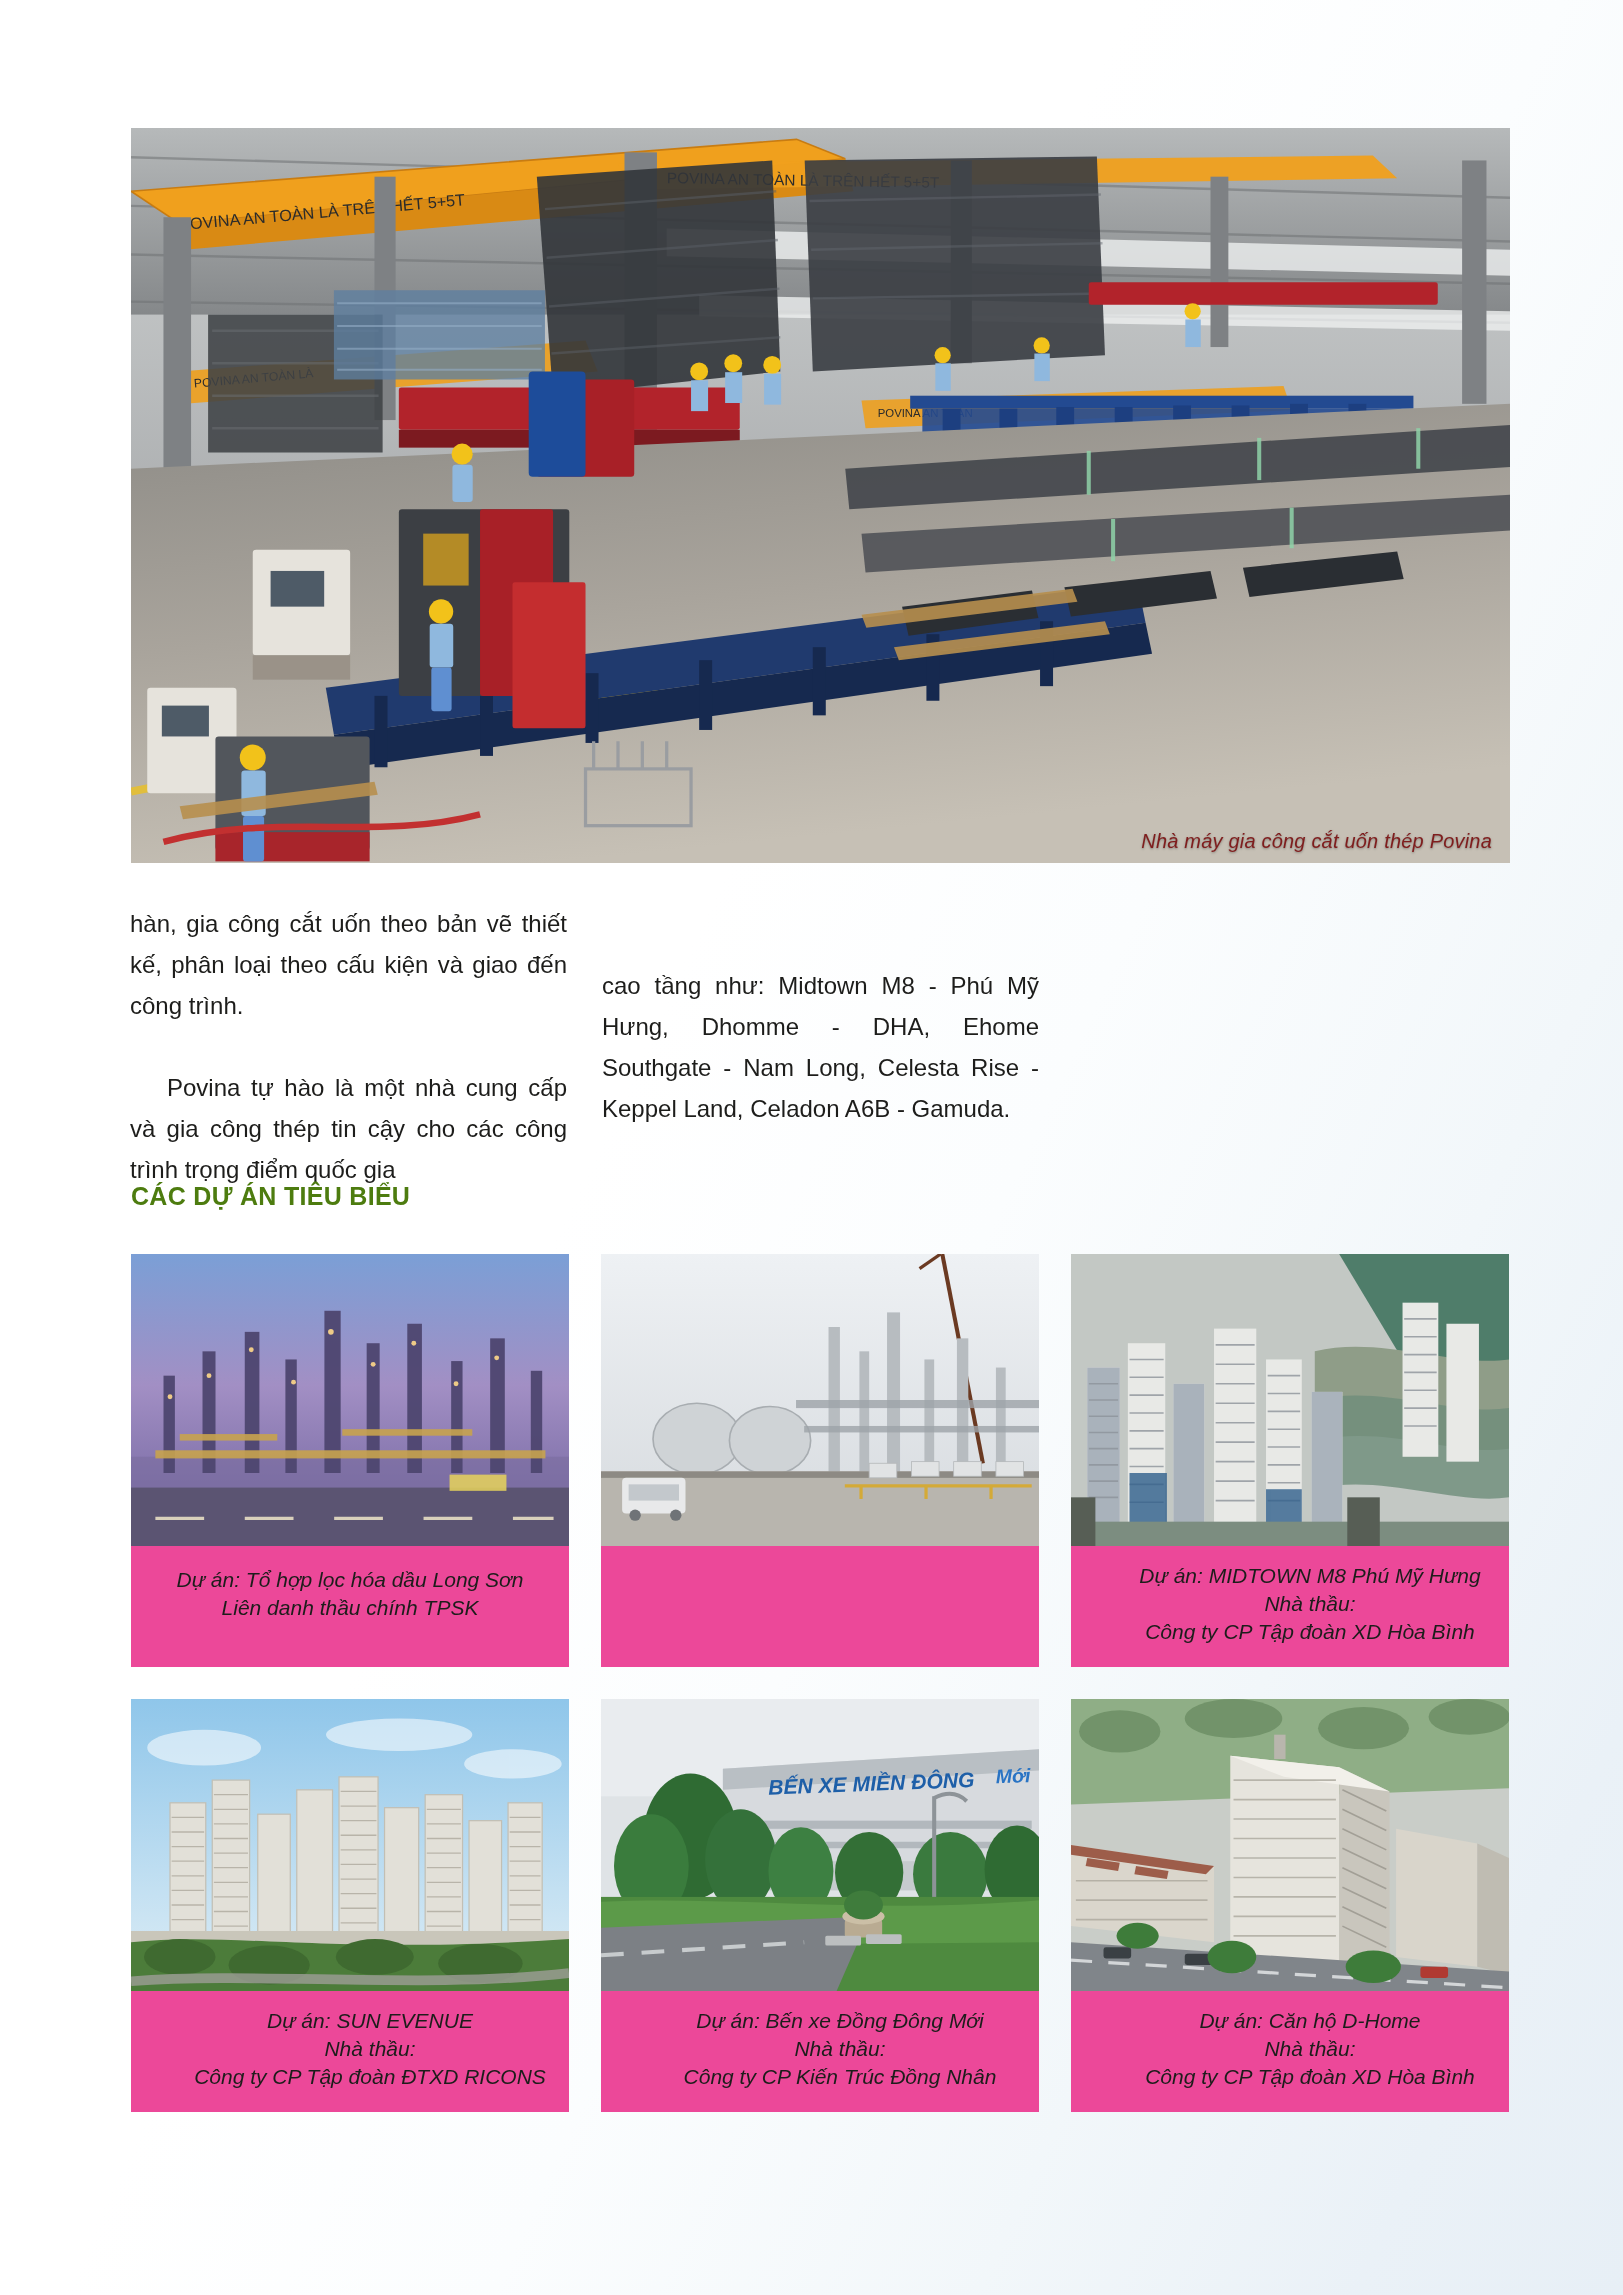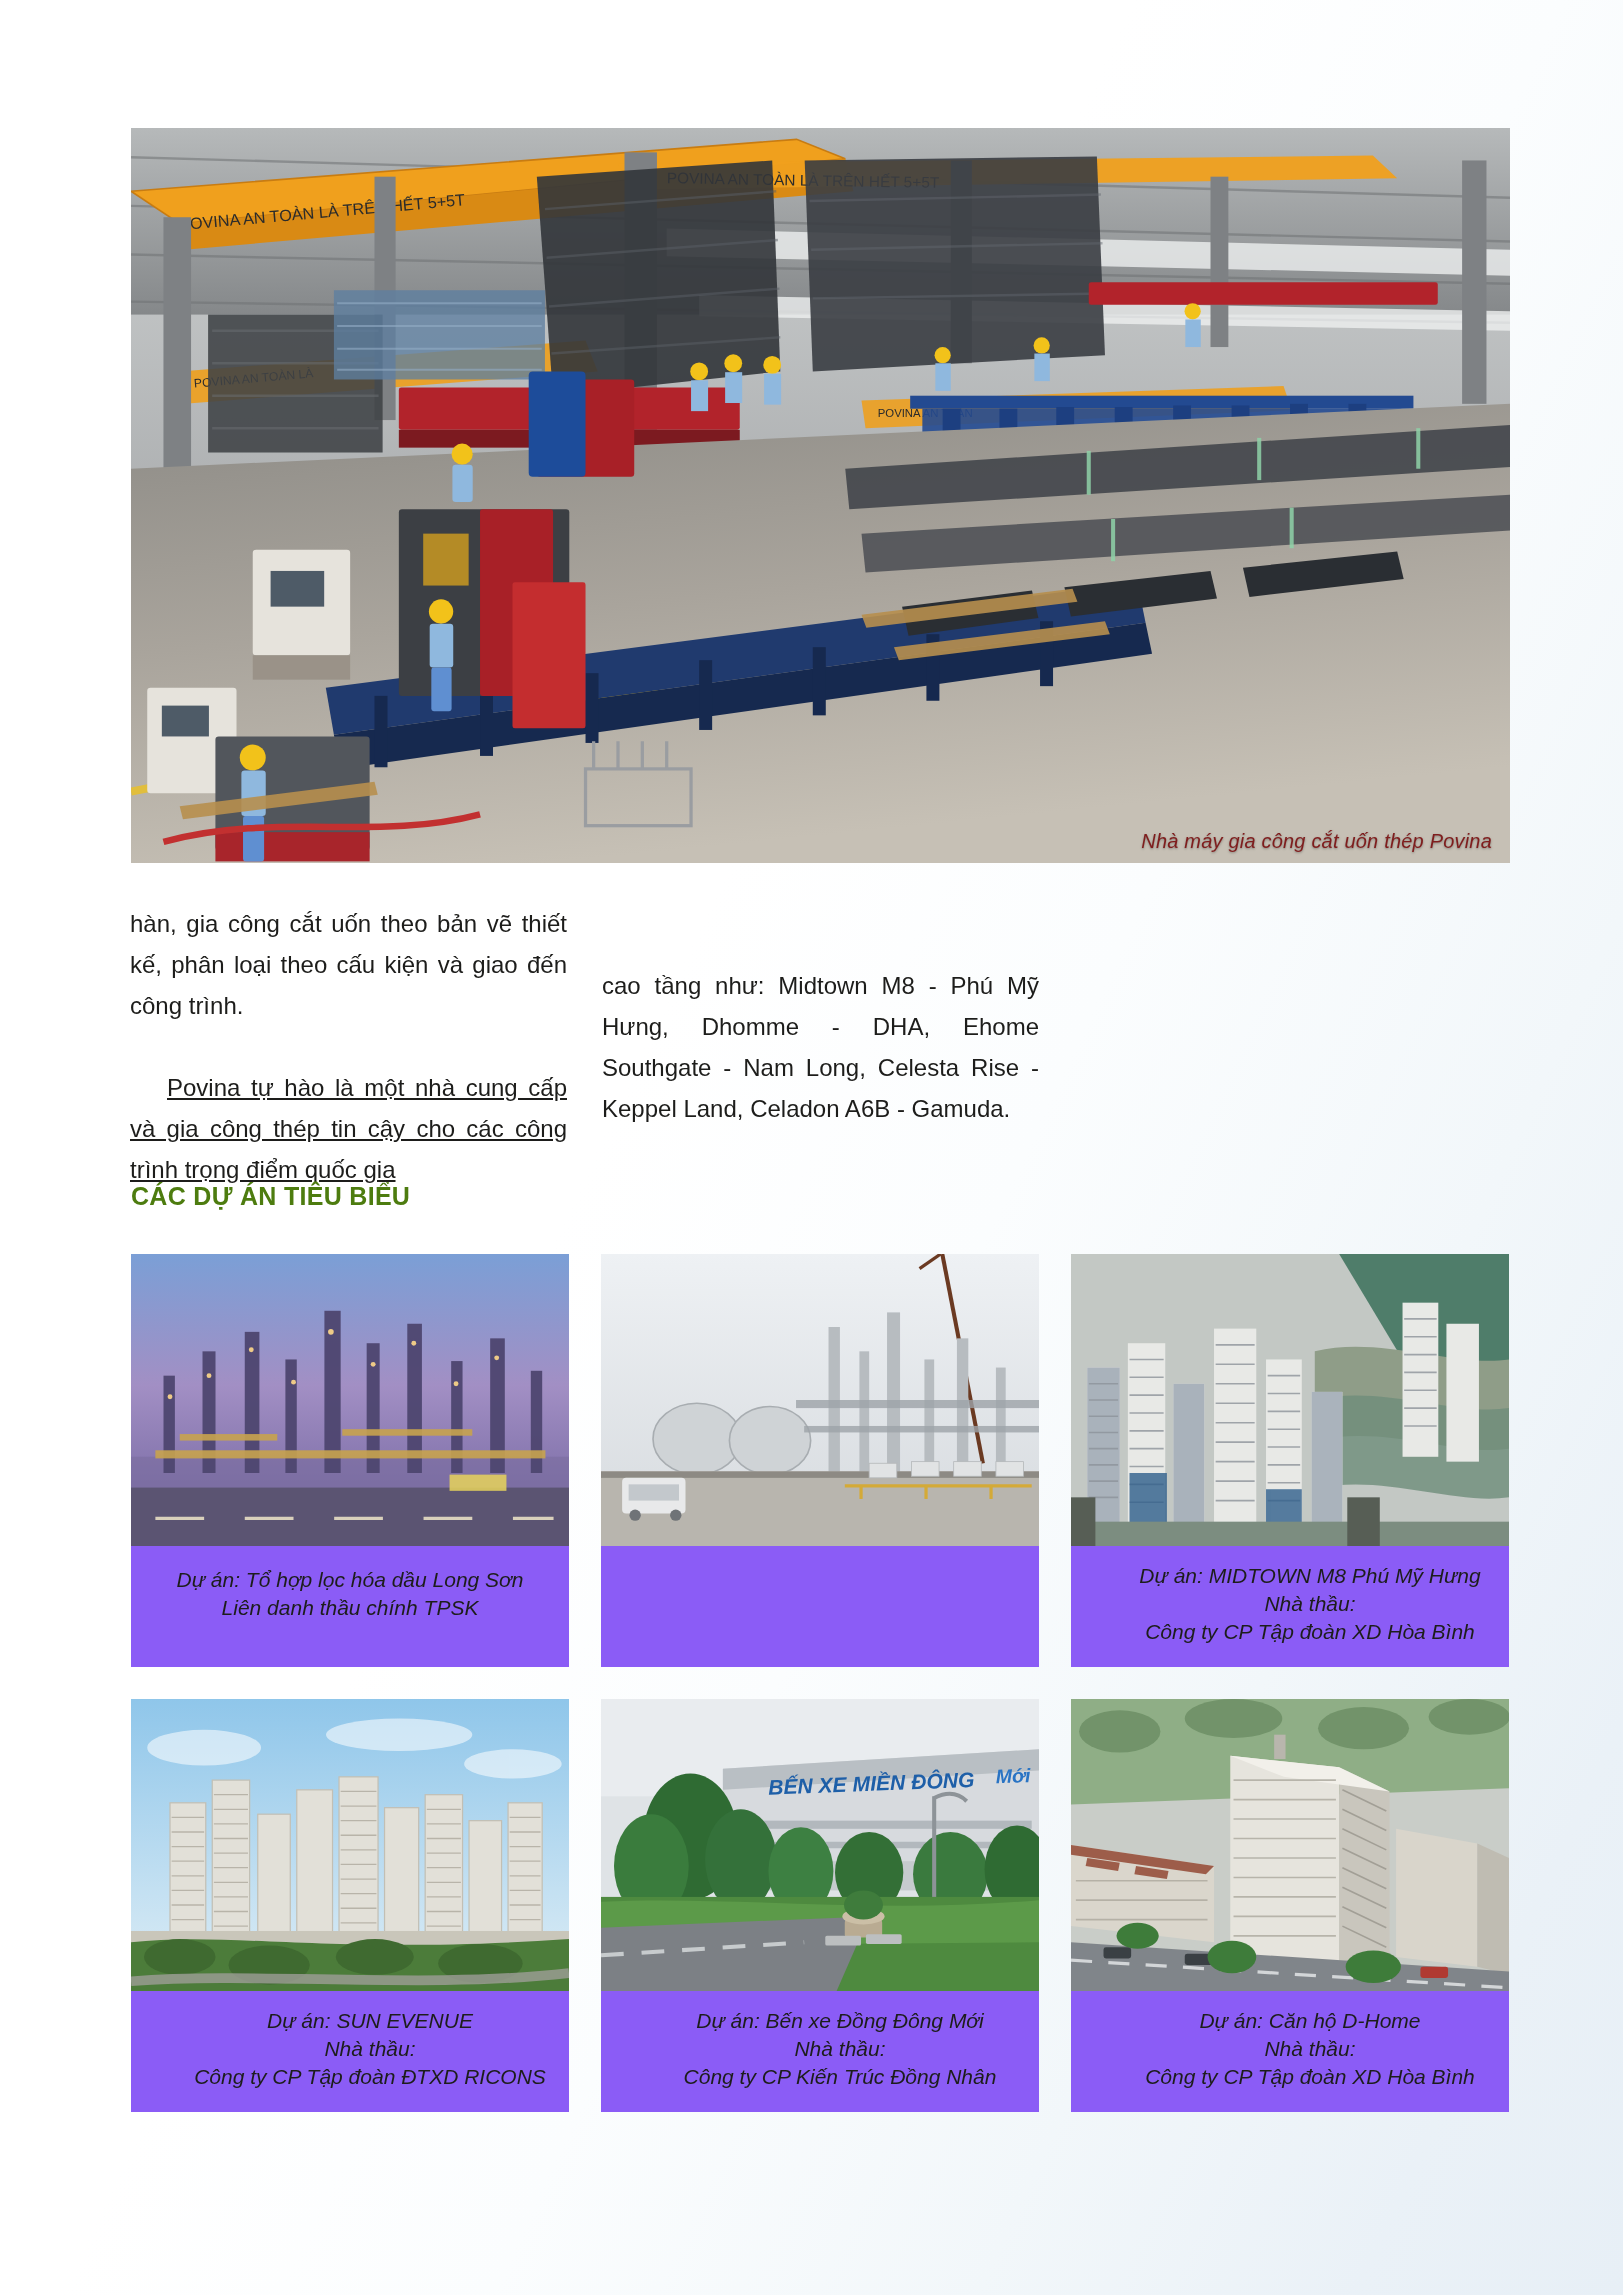--- a/index.html
+++ b/index.html
@@ -51,21 +51,21 @@
   .col { width: 437px; }
   .col p {
     font-size: 24px;
     line-height: 41px;
     color: #1d1d1b;
     text-align: justify;
     text-justify: inter-word;
     hyphens: none;
   }
   .col p.indent { text-indent: 37px; }
-  .col p + p { margin-top: 41px; text-decoration: underline; }
+  .col p + p { margin-top: 41px; }
 
   
   .section-heading {
     position: absolute;
     left: 131px; top: 1182px;
     font-size: 25px;
     font-weight: bold;
     color: #4d7c0f;
     letter-spacing: 0.3px;
   }
@@ -74,21 +74,21 @@
   .grid {
     position: absolute;
     left: 131px; top: 1254px;
     width: 1379px;
     display: flex;
     flex-wrap: wrap;
     gap: 32px 32px;
   }
   .card {
     width: 438px;
-    background: #8b5cf6;
+    background: #ec4899;
     display: flex;
     flex-direction: column;
   }
   .card .thumb {
     width: 100%;
     height: 292px;
     overflow: hidden;
     background: #b9c3cb;
   }
   .card .thumb svg { display: block; width: 100%; height: 100%; }

